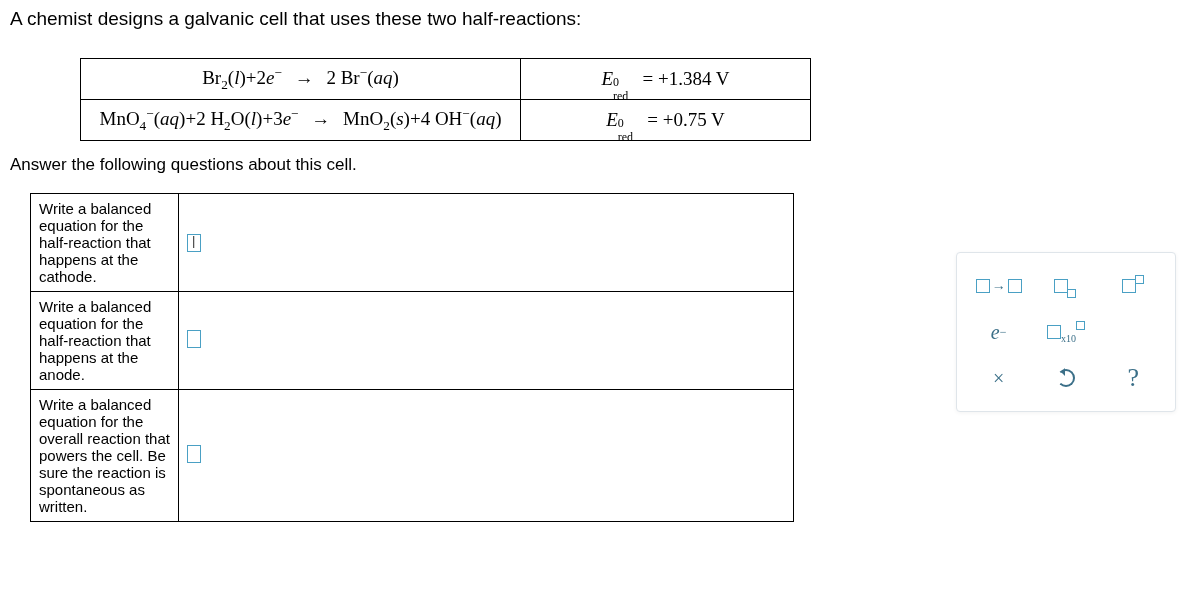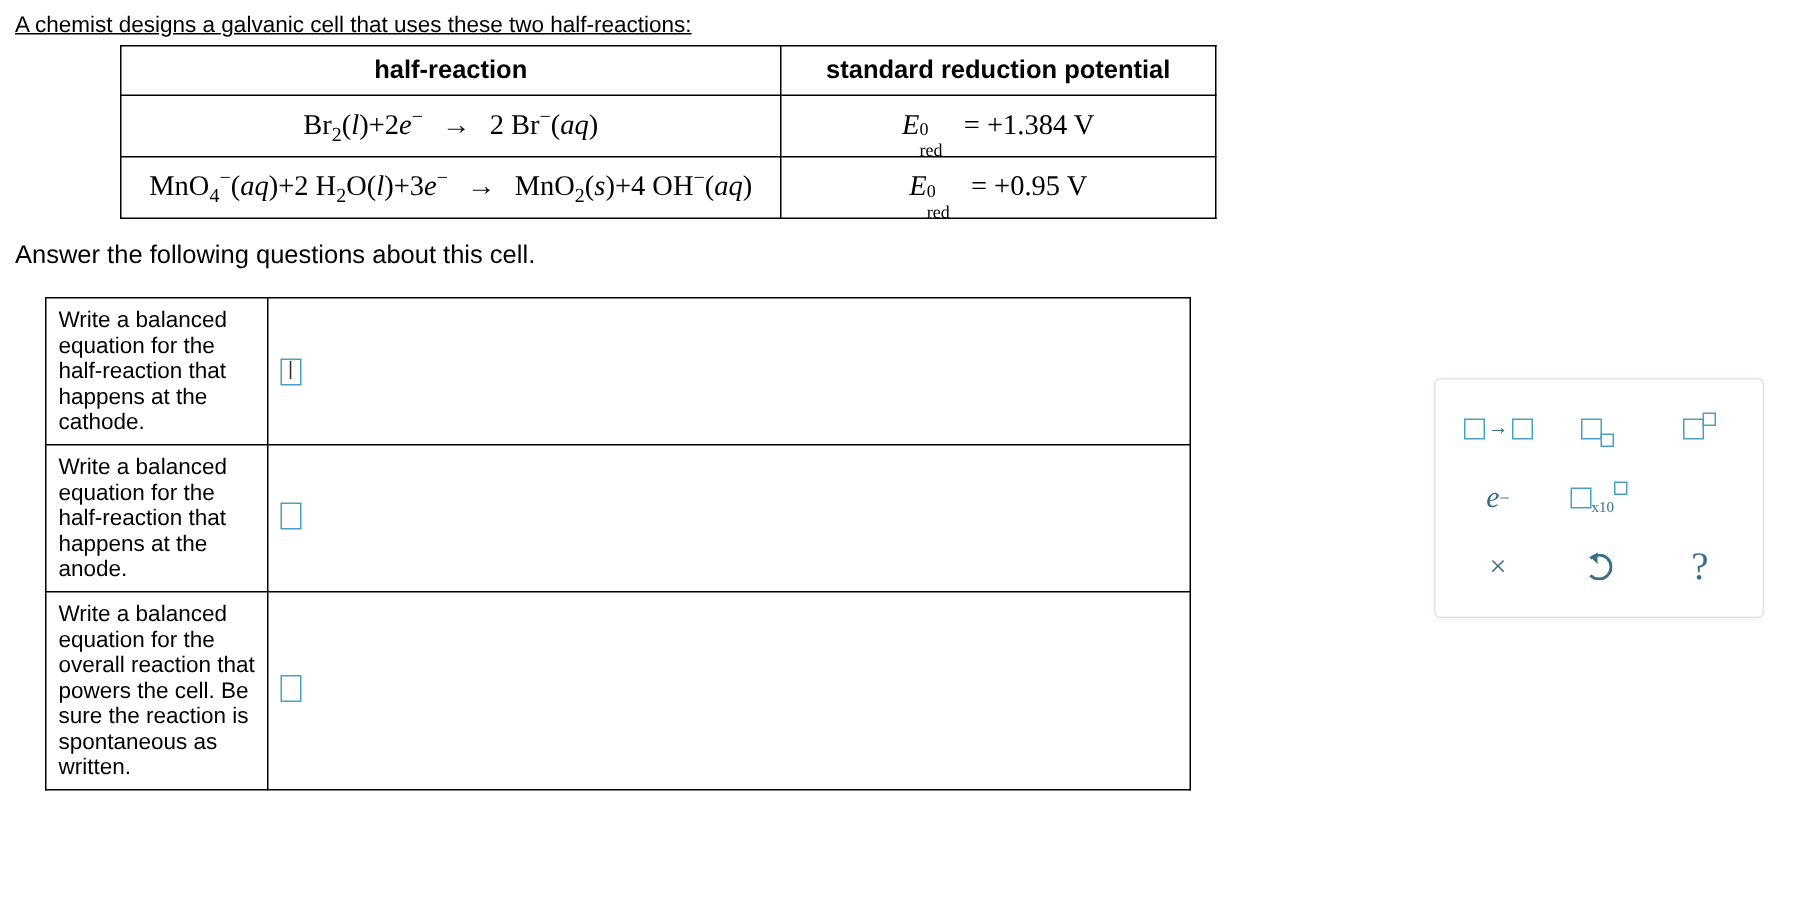--- a/index.html
+++ b/index.html
@@ -6,21 +6,21 @@
     body {
       font-family: Arial, Helvetica, sans-serif;
       font-size: 16px;
       color: #000;
       background: #fff;
       width: 1200px;
       height: 610px;
       padding: 8px 10px;
       position: relative;
     }
-    .intro { margin-bottom: 5px; font-size: 15px; text-decoration: underline; }
+    .intro { margin-bottom: 28px; font-size: 19px; }
     .half-reaction-table {
       border-collapse: collapse;
       margin-left: 70px;
       margin-bottom: 14px;
     }
     .half-reaction-table th, .half-reaction-table td {
       border: 1.5px solid #000;
       padding: 6px 14px;
       text-align: center;
       font-size: 17px;
@@ -92,24 +92,20 @@
     sup, sub { font-size: 0.7em; }
     .nowrap { white-space: nowrap; }
   </style>
 </head>
 <body>
 
 <div class="intro">A chemist designs a galvanic cell that uses these two half-reactions:</div>
 
 <table class="half-reaction-table">
   <tbody>
-      <tr>
-    <th class="col-react">half-reaction</th>
-    <th class="col-pot">standard reduction potential</th>
-  </tr>
   <tr>
     <td class="col-react">
       <span class="chem nowrap">
         <span>Br<sub>2</sub>(<i>l</i>)+2<i>e</i><sup>−</sup></span>
         <span class="arrow">→</span>
         <span>2 Br<sup>−</sup>(<i>aq</i>)</span>
       </span>
     </td>
     <td class="col-pot">
       <span class="chem nowrap">
@@ -122,21 +118,21 @@
     <td class="col-react">
       <span class="chem nowrap">
         <span>MnO<sub>4</sub><sup>−</sup>(<i>aq</i>)+2 H<sub>2</sub>O(<i>l</i>)+3<i>e</i><sup>−</sup></span>
         <span class="arrow">→</span>
         <span>MnO<sub>2</sub>(<i>s</i>)+4 OH<sup>−</sup>(<i>aq</i>)</span>
       </span>
     </td>
     <td class="col-pot">
       <span class="chem nowrap">
         <span><i>E</i><span style="display:inline-block;position:relative;width:20px;"><span style="position:absolute;top:-10px;left:0;font-size:12px;">0</span><span style="position:absolute;top:4px;left:0;font-size:12px;">red</span></span></span>
-        <span>&nbsp;=&nbsp;</span><span>+0.95 V</span>
+        <span>&nbsp;=&nbsp;</span><span>+0.75 V</span>
       </span>
     </td>
   </tr>
 </tbody>
   </table>
 
 <div class="followup">Answer the following questions about this cell.</div>
 
 <table class="answer-table">
   <tbody>

